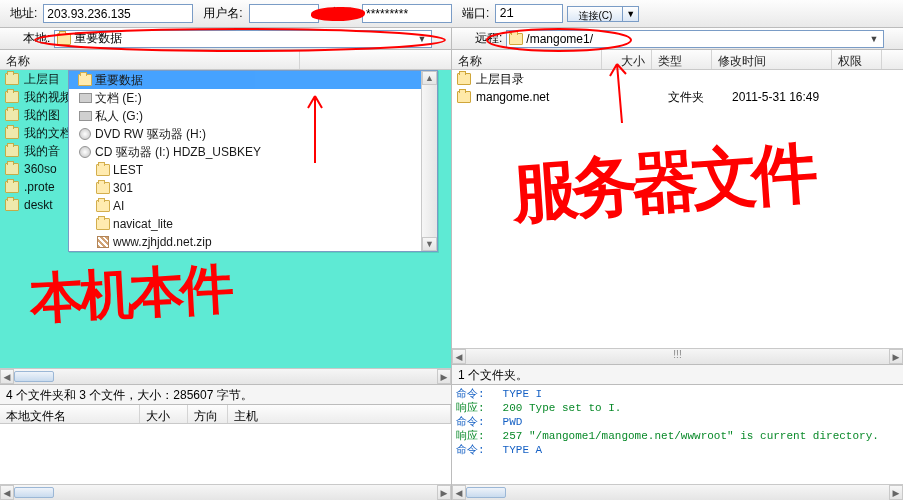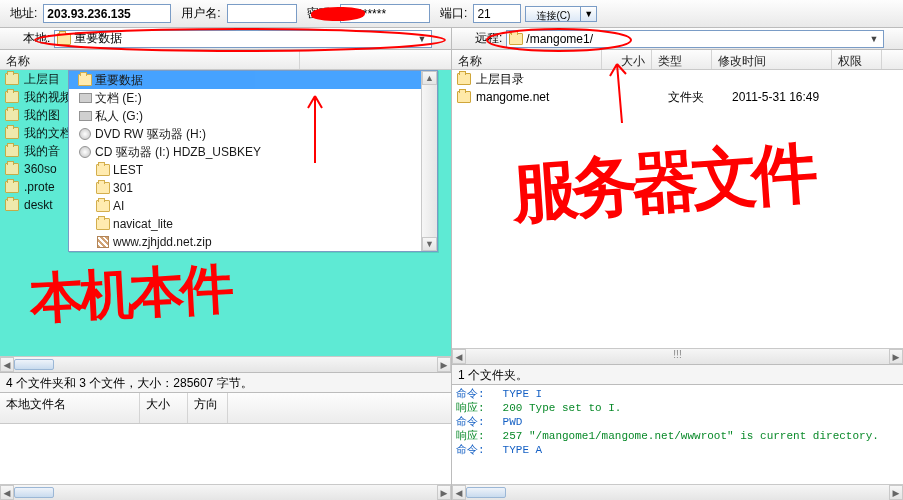--- a/index.html
+++ b/index.html
@@ -20,21 +20,21 @@
   gap: 4px;
 }
 .toolbar label { padding: 0 2px 0 6px; }
 .tb-input {
   border: 1px solid #7a9cc6;
   background:#fff;
   height: 19px;
   font-size: 12px;
   padding: 1px 3px;
 }
-.addr{ width:128px;font-weight:bold;} .user{width:70px;} .pass{width:90px;} .port{width:48px;}
+.addr{ width:150px;} .user{width:70px;} .pass{width:90px;} .port{width:68px;font-family:Liberation Mono, monospace;}
 .btn {
   border:1px solid #7a9cc6;
   background:linear-gradient(#fefefe,#dce8f6);
   height:16px;
   padding:2px 10px;
   font-size:10px;
   cursor:pointer;
 }
 .splitbtn {
   display:flex;
@@ -74,21 +74,21 @@
 }
 .filelist{flex:1; background:#fff; position:relative; overflow:hidden;}
 .row{display:flex;align-items:center;height:18px;padding:0 4px;gap:4px;color:#000;}
 .row.sel{background:#3399ff;color:#fff;}
 .icon16{width:16px;height:14px;display:inline-flex;align-items:center;justify-content:center;}
 .statusbar{
   height:20px; border-top:1px solid #bcbcbc;
   background:#f5f5f5; padding:2px 6px;
 }
 .queuehdr{
-  display:flex;height:32px;
+  display:flex;height:20px;
   background:linear-gradient(#fdfdfd,#ececec);
   border-top:1px solid #bcbcbc;border-bottom:1px solid #c9c9c9;
 }
 .queuehdr .col{padding:3px 6px;border-right:1px solid #d4d4d4;}
 .queuebody{flex:0 0 60px;background:#fff;position:relative;}
 .log{flex:0 0 100px; background:#fff; border-top:1px solid #bcbcbc;
   font-family:"Courier New",monospace; font-size:11px;
   padding:2px 4px; overflow:hidden; line-height:14px;}
 .log .cmd{color:#1560c4;}
 .log .resp{color:#0a8a2a;}
@@ -280,20 +280,21 @@
       <div class="ab l">◀</div>
       <div class="thumb"></div>
       <div class="ab r">▶</div>
     </div>
     <div class="statusbar">4 个文件夹和 3 个文件，大小：285607 字节。</div>
 
     <div class="queuehdr">
       <div class="col" style="flex:0 0 140px">本地文件名</div>
       <div class="col" style="flex:0 0 48px">大小</div>
       <div class="col" style="flex:0 0 40px">方向</div>
+      <div class="col" style="flex:1">主机</div>
     </div>
     <div class="queuebody"></div>
     <div class="hscroll">
       <div class="ab l">◀</div>
       <div class="thumb"></div>
       <div class="ab r">▶</div>
     </div>
 
     <svg class="ann" style="left:30px;top:-2px;width:420px;height:30px">
       <ellipse cx="210" cy="14" rx="205" ry="11" class="circle-svg"></ellipse>

